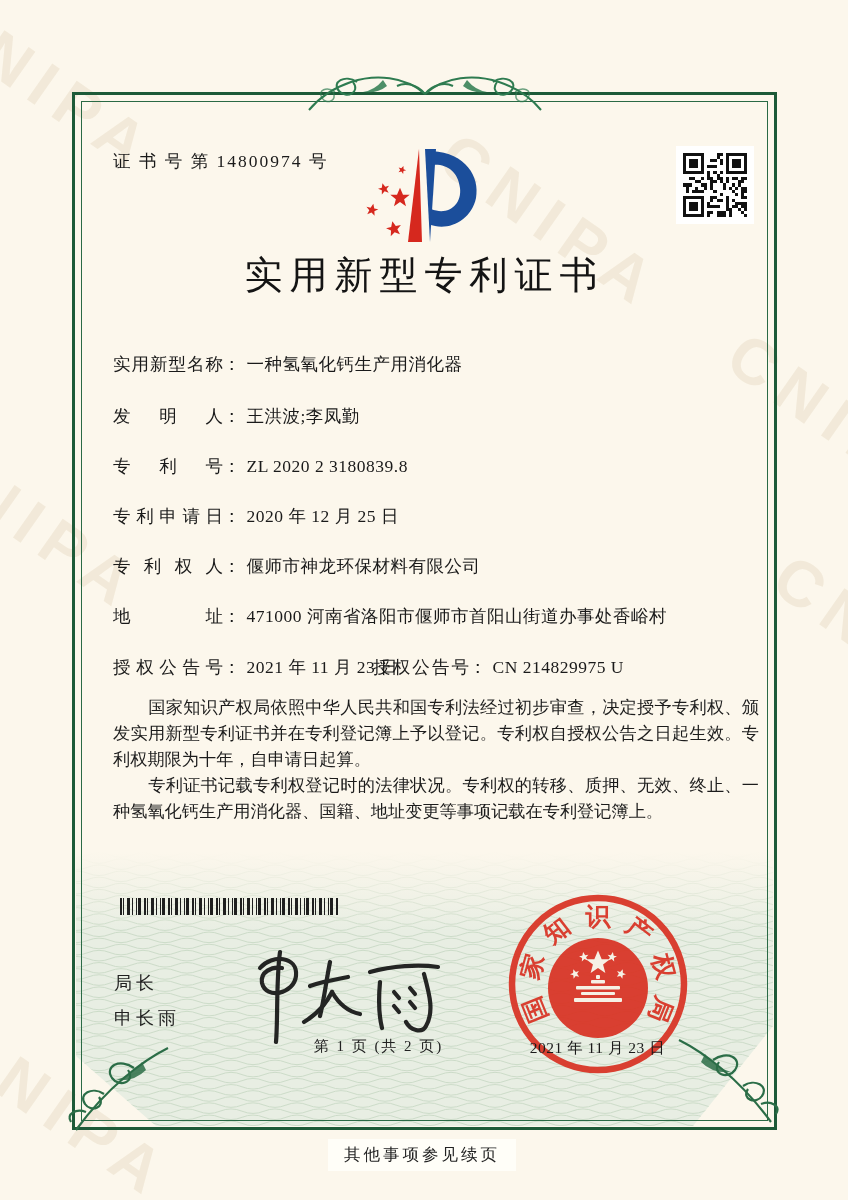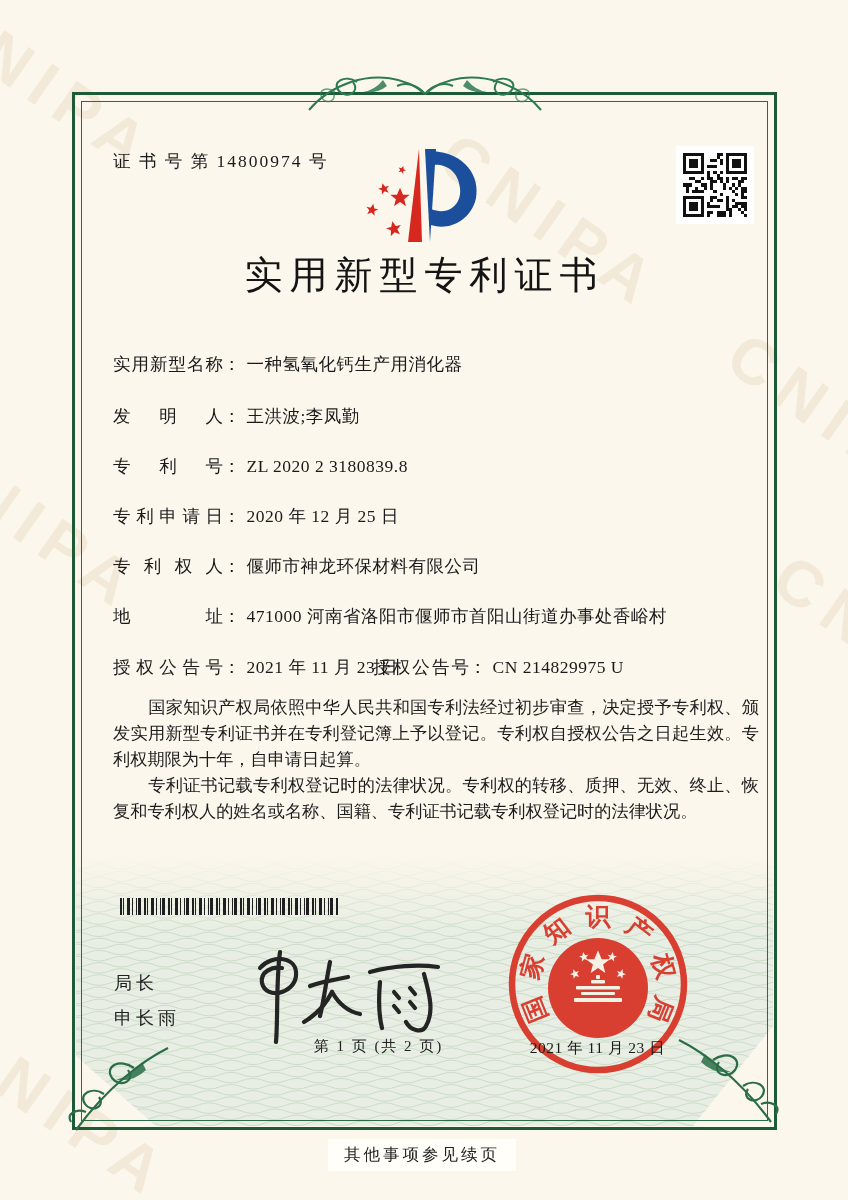--- a/index.html
+++ b/index.html
@@ -358,21 +358,21 @@
   </div>
   <div class="frow" style="top:655px">
     <span class="flabel">授权公告号</span><span class="fcolon">：</span><span class="fvalue">2021 年 11 月 23 日</span>
     <span class="pair2">
       <span class="flabel narrow">授权公告号</span><span class="fcolon">：</span><span class="fvalue">CN 214829975 U</span>
     </span>
   </div>
 
   <div class="body-text">
     <p>国家知识产权局依照中华人民共和国专利法经过初步审查，决定授予专利权、颁发实用新型专利证书并在专利登记簿上予以登记。专利权自授权公告之日起生效。专利权期限为十年，自申请日起算。</p>
-    <p>专利证书记载专利权登记时的法律状况。专利权的转移、质押、无效、终止、恢复和专利权人的姓名或名称、国籍、专利证书记载专利权登记时的法律状况。</p>
+    <p>专利证书记载专利权登记时的法律状况。专利权的转移、质押、无效、终止、一种氢氧化钙生产用消化器、国籍、地址变更等事项记载在专利登记簿上。</p>
   </div>
 
   <div class="barcode"></div>
 
   <div class="signer-title">局长</div>
   <div class="signer-name">申长雨</div>
 
   <svg class="signature" width="195" height="100" viewBox="0 0 195 100">
     <g fill="none" stroke="#141414" stroke-width="4.2" stroke-linecap="round" stroke-linejoin="round" opacity=".92">
       <path d="M8,20 C20,6 46,8 44,28 C42,46 14,52 10,35 C8,24 20,18 30,20"></path>

